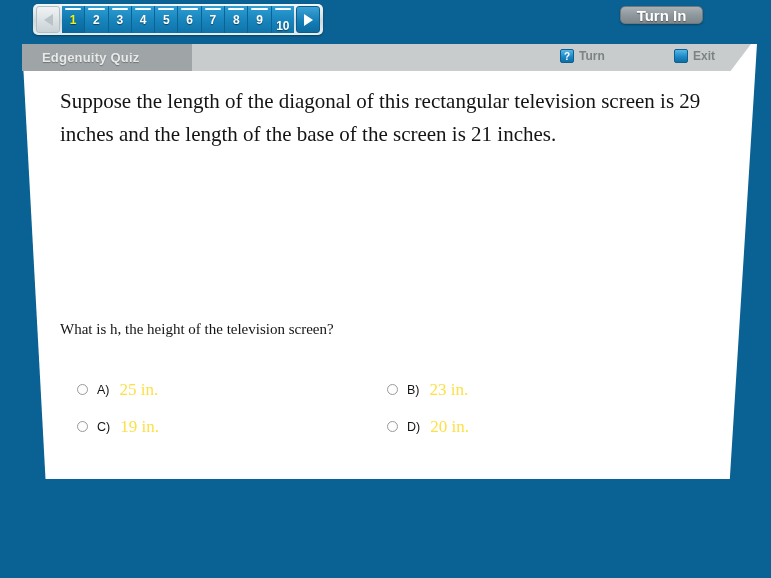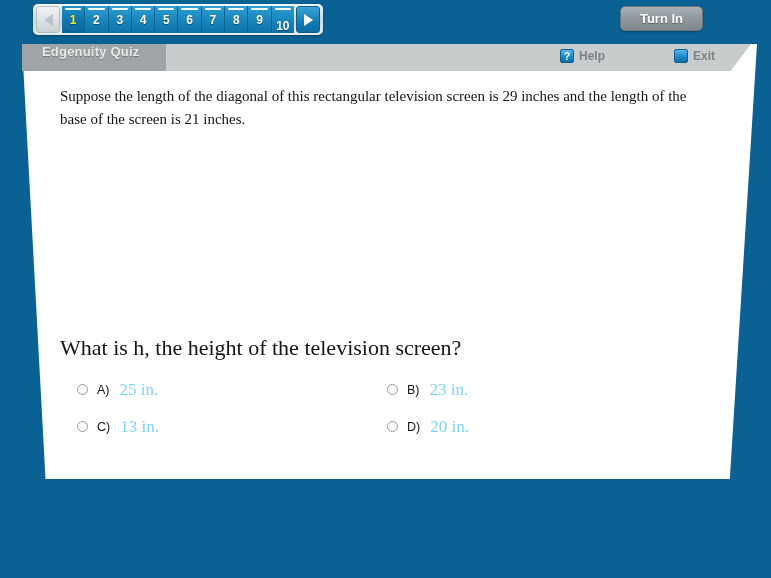--- a/index.html
+++ b/index.html
@@ -88,26 +88,26 @@
     background: linear-gradient(#2090c8, #0f76ad 55%, #0b679b);
     color: #f2f21a;
   }
 
   
   #turn-in-button {
     position: absolute;
     left: 620px;
     top: 6px;
     width: 83px;
-    height: 25px;
+    height: 18px;
     border-radius: 5px;
     background: linear-gradient(#a9b1b5, #8e989d 50%, #7d878c);
     border: 1px solid #6e787d;
     color: #ffffff;
-    font-size: 13px;
+    font-size: 15px;
     font-weight: bold;
     display: flex;
     align-items: center;
     justify-content: center;
     text-shadow: 0 1px 1px rgba(0,0,0,.4);
     box-shadow: 0 1px 2px rgba(0,0,0,.3);
     cursor: pointer;
     box-sizing: border-box;
   }
 
@@ -136,25 +136,25 @@
     position: absolute;
     left: 0; top: 0;
     width: 729px;
     height: 27px;
     background: #c9cccd;
     clip-path: polygon(0 0, 100% 0, 97.2% 100%, 0 100%);
   }
   #quiz-title-tab {
     position: absolute;
     left: 0; top: 0;
-    width: 144px;
+    width: 170px;
     height: 27px;
     background: #9fa4a6;
     display: flex;
-    align-items: flex-start;
+    align-items: center;
   }
   #quiz-title-text {
     margin-left: 20px;
     color: #e8eaea;
     font-size: 13px;
     font-weight: bold;
     letter-spacing: .2px;
     text-shadow: 0 1px 1px rgba(0,0,0,.3);
   }
   .header-link {
@@ -190,28 +190,28 @@
     left: 0; top: 27px;
     right: 0; bottom: 0;
     font-family: "Liberation Serif", serif;
     color: #141414;
   }
   #question-stem {
     position: absolute;
     left: 38px;
     top: 14px;
     width: 650px;
+    font-size: 21px;
+    line-height: 1.55;
+  }
+  #question-prompt {
+    position: absolute;
+    left: 38px;
+    top: 250px;
     font-size: 15px;
-    line-height: 1.55;
-  }
-  #question-prompt {
-    position: absolute;
-    left: 38px;
-    top: 264px;
-    font-size: 22px;
   }
 
   
   #figure-area {
     position: absolute;
     left: 30px;
     top: 114px;
     width: 320px;
     height: 165px;
   }
@@ -246,21 +246,21 @@
   .opt-letter {
     margin-left: 9px;
     font-family: "Liberation Sans", sans-serif;
     font-size: 12.5px;
     color: #141414;
   }
   .opt-text {
     margin-left: 10px;
     font-family: "Liberation Serif", serif;
     font-size: 17px;
-    color: #7dd3fc;
+    color: #fde047;
   }
 </style>
 </head>
 <body>
 
 <div id="nav-strip">
   <div class="nav-arrow prev">
     <span class="tri left"></span>
   </div>
   <div class="nav-numbers">
@@ -306,21 +306,21 @@
   <div id="panel-shape"></div>
 
   <div id="panel-header">
     <div id="quiz-title-tab">
       <span id="quiz-title-text">Edgenuity Quiz</span>
     </div>
   </div>
 
   <div class="header-link" id="help-link">
     <span class="hdr-icon">?</span>
-    <span>Help</span>
+    <span>Turn</span>
   </div>
 
   <div class="header-link" id="exit-link">
     <span class="hdr-icon"></span>
     <span>Exit</span>
   </div>
 
   <div id="panel-body">
 
     <div id="question-stem">Suppose the length of the diagonal of this rectangular television screen is 29 inches and the length of the base of the screen is 21 inches.</div>
@@ -338,21 +338,21 @@
         <div class="answer-option">
           <span class="radio"></span>
           <span class="opt-letter">B)</span>
           <span class="opt-text">23 in.</span>
         </div>
       </div>
       <div class="answer-row">
         <div class="answer-option">
           <span class="radio"></span>
           <span class="opt-letter">C)</span>
-          <span class="opt-text">13 in.</span>
+          <span class="opt-text">19 in.</span>
         </div>
         <div class="answer-option">
           <span class="radio"></span>
           <span class="opt-letter">D)</span>
           <span class="opt-text">20 in.</span>
         </div>
       </div>
     </div>
 
   </div>

